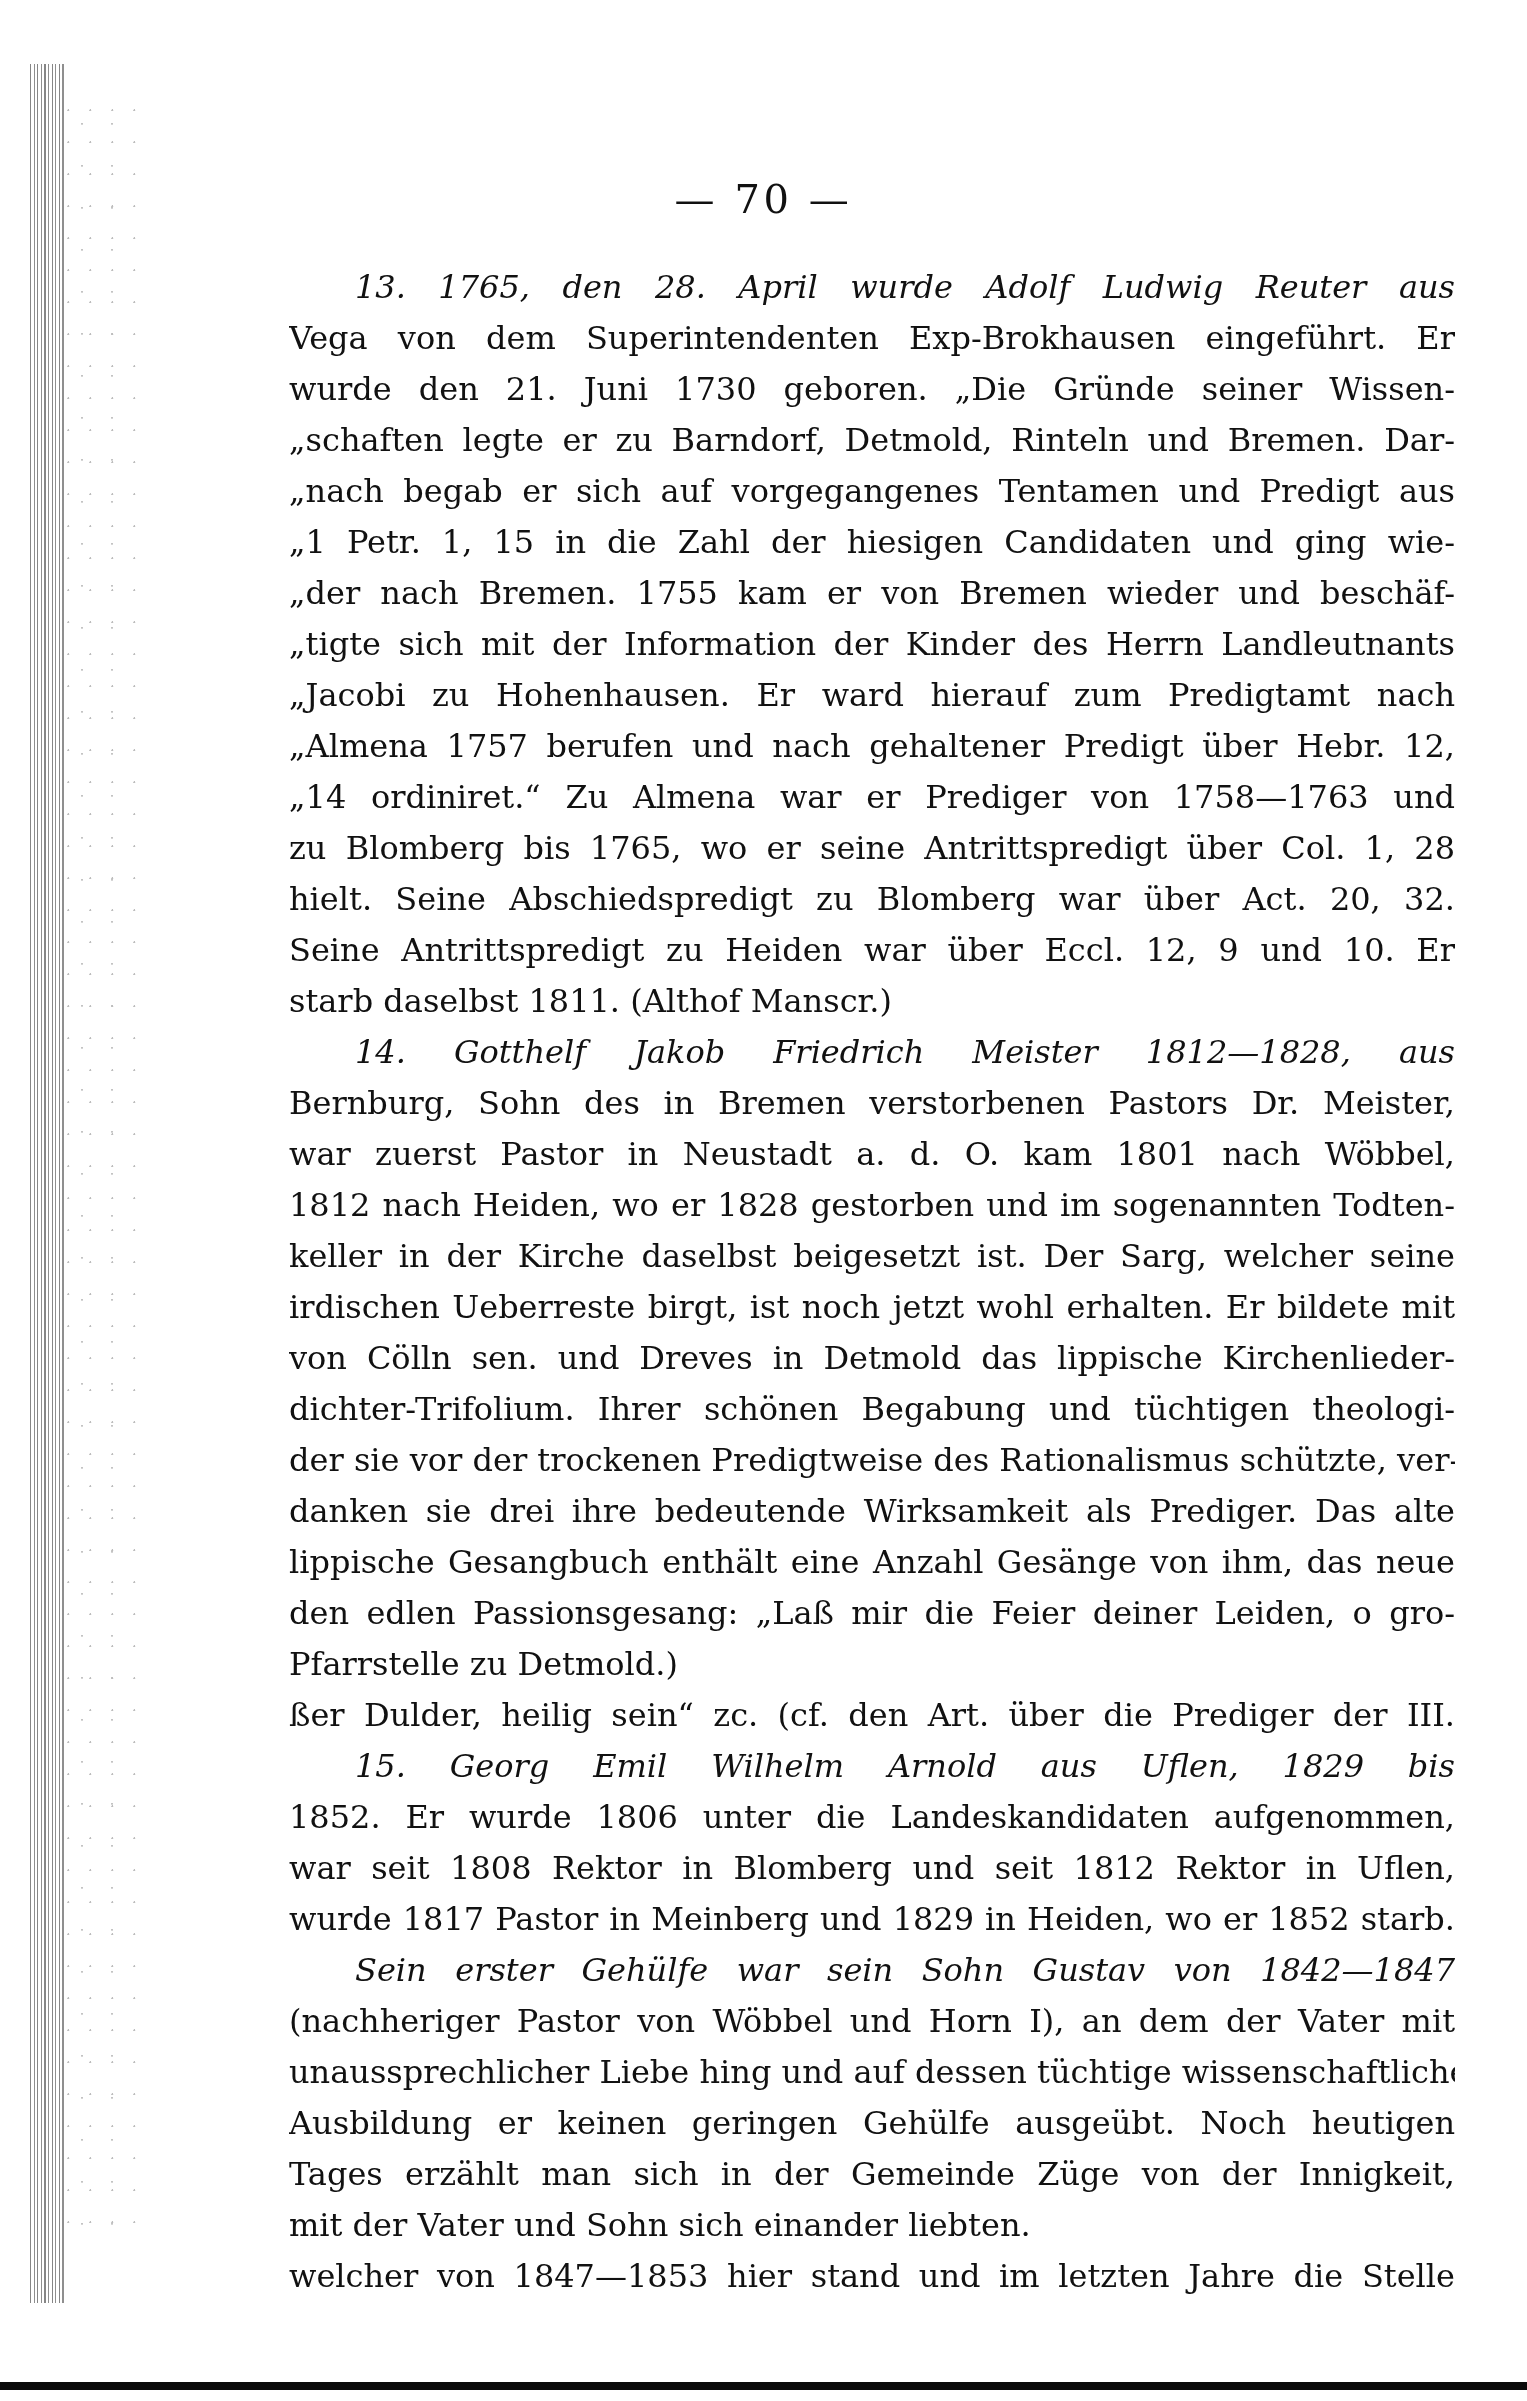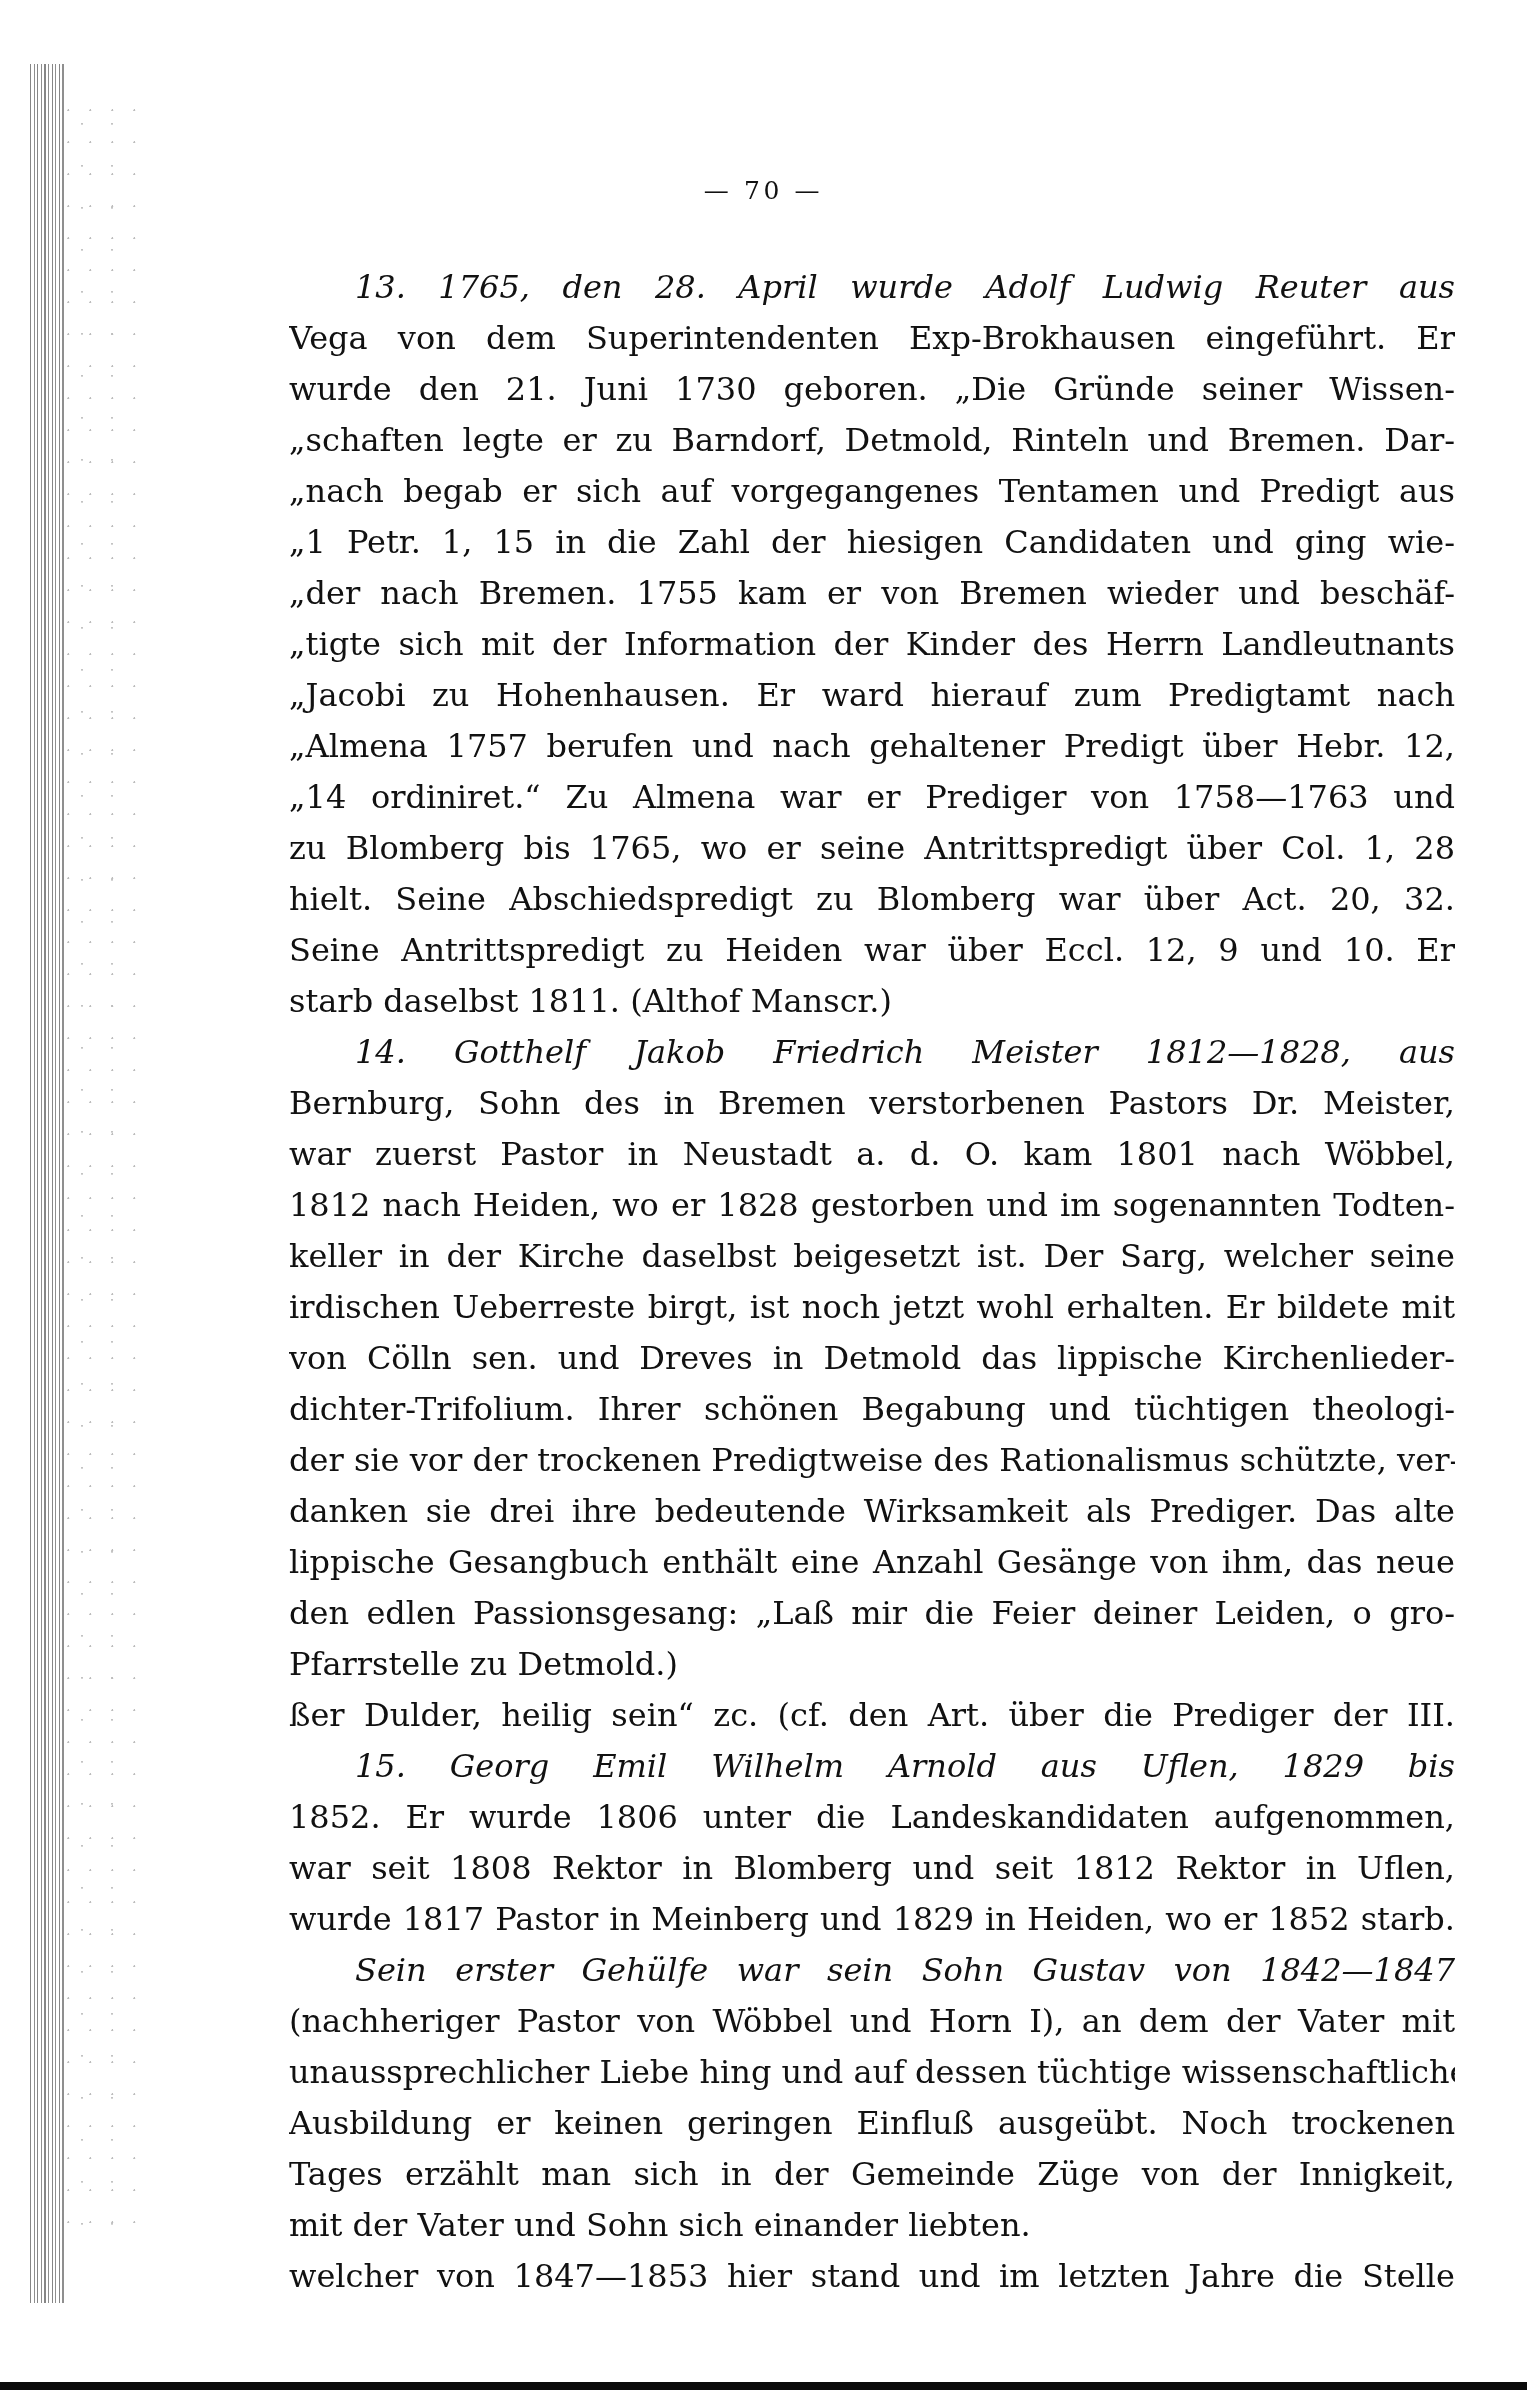--- a/index.html
+++ b/index.html
@@ -45,21 +45,21 @@
       width: 1527px;
       height: 8.3px;
       background: #0a0a0a;
     }
     .page-number {
       position: absolute;
       left: 0;
       width: 1527px;
       top: 176px;
       text-align: center;
-      font-size: 25px;
+      font-size: 40px;
       letter-spacing: 3.6px;
     }
     .text-block {
       position: absolute;
       left: 289px;
       top: 262px;
       width: 1166px;
     }
     .line {
       height: 51px;
@@ -116,20 +116,20 @@
     <div class="line">den edlen Passionsgesang: „Laß mir die Feier deiner Leiden, o gro-</div>
     <div class="line last">Pfarrstelle zu Detmold.)</div>
     <div class="line">ßer Dulder, heilig sein“ zc.  (cf. den Art. über die Prediger der III.</div>
     <div class="line indent">15.  Georg Emil Wilhelm Arnold aus Uflen, 1829 bis</div>
     <div class="line">1852.  Er wurde 1806 unter die Landeskandidaten aufgenommen,</div>
     <div class="line">war seit 1808 Rektor in Blomberg und seit 1812 Rektor in Uflen,</div>
     <div class="line">wurde 1817 Pastor in Meinberg und 1829 in Heiden, wo er 1852 starb.</div>
     <div class="line indent">Sein erster Gehülfe war sein Sohn Gustav von 1842—1847</div>
     <div class="line">(nachheriger Pastor von Wöbbel und Horn I), an dem der Vater mit</div>
     <div class="line">unaussprechlicher Liebe hing und auf dessen tüchtige wissenschaftliche</div>
-    <div class="line">Ausbildung er keinen geringen Einfluß ausgeübt.  Noch trockenen</div>
+    <div class="line">Ausbildung er keinen geringen Gehülfe ausgeübt.  Noch heutigen</div>
     <div class="line">Tages erzählt man sich in der Gemeinde Züge von der Innigkeit,</div>
     <div class="line last">mit der Vater und Sohn sich einander liebten.</div>
     <div class="line">welcher von 1847—1853 hier stand und im letzten Jahre die Stelle</div>
   </div>
 
 <div class="bottom-bar"></div>
 
 
 </body></html>

